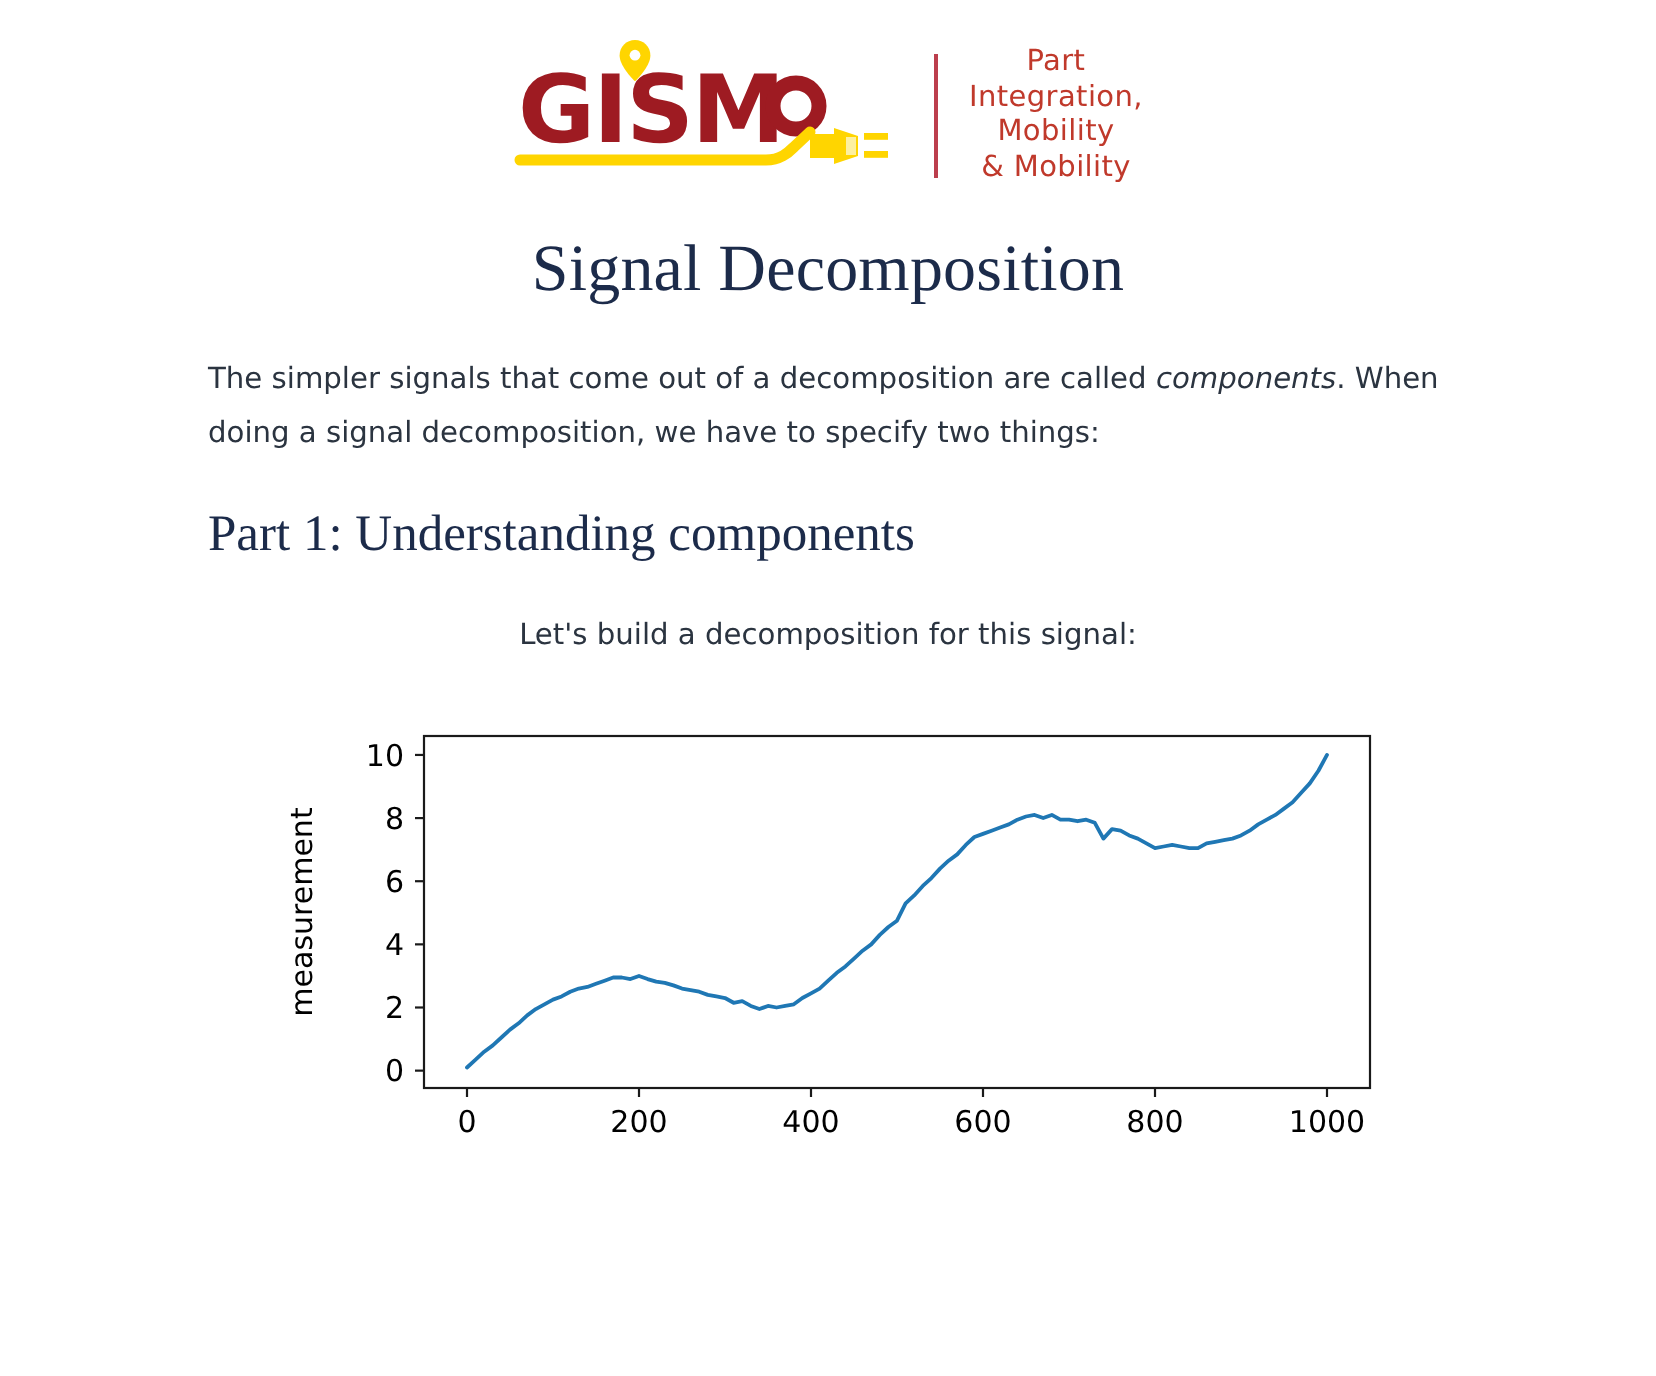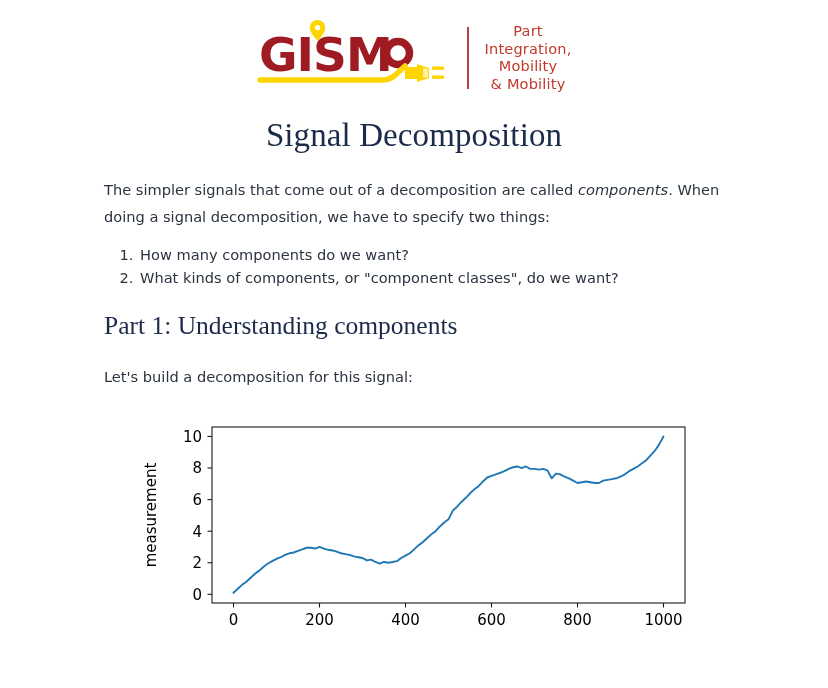--- a/index.html
+++ b/index.html
@@ -101,20 +101,21 @@
     line-height: 30px;
     color: #1c2b4a;
     margin: 22px 0 0 0;
   }
 
   p.lead-in {
     font-size: 14.6px;
     line-height: 24px;
     color: #2b3440;
     margin: 24px 0 0 0;
+    text-align: center;
   }
 
   
   .chart-wrap {
     margin-top: 28px;
     display: flex;
     justify-content: center;
   }
   .chart-figure {
     width: 560px;
@@ -187,24 +188,20 @@
     </div>
   </div>
 
   <h1 class="doc-title">Signal Decomposition</h1>
 
   <div class="content">
 
 
     <p class="body-text"><span>The simpler signals that come out of a decomposition are called </span><em>components</em><span>. When doing a signal decomposition, we have to specify two things:</span></p>
 
-    <ol class="spec-list">
-      <li>How many components do we want?</li>
-      <li>What kinds of components, or "component classes", do we want?</li>
-    </ol>
 
     <h2 class="section-title">Part 1: Understanding components</h2>
 
     <p class="lead-in">Let's build a decomposition for this signal:</p>
 
   </div>
 
   <div class="chart-wrap">
     <div class="chart-figure">
       <svg class="chart-svg" id="chart-svg" width="560" height="232" viewBox="0 0 560 232">

